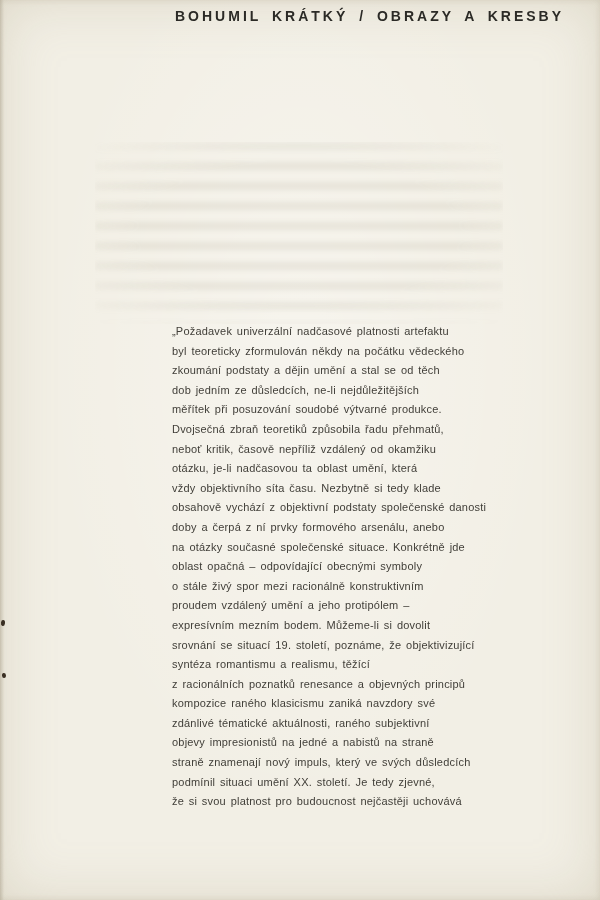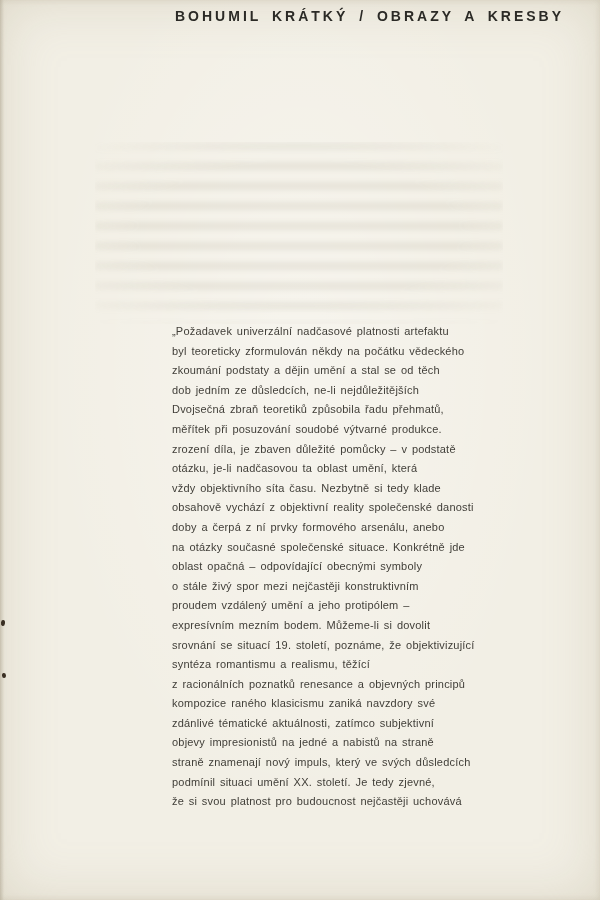--- a/index.html
+++ b/index.html
@@ -86,37 +86,37 @@
 
 <div class="page">
   <div class="left-edge-shade"></div>
   <div class="ghost"></div>
   <h1 class="header">BOHUMIL KRÁTKÝ / OBRAZY A KRESBY</h1>
   <div class="textblock">
       <div class="line">„Požadavek univerzální nadčasové platnosti artefaktu</div>
       <div class="line">byl teoreticky zformulován někdy na počátku vědeckého</div>
       <div class="line">zkoumání podstaty a dějin umění a stal se od těch</div>
       <div class="line">dob jedním ze důsledcích, ne-li nejdůležitějších</div>
+      <div class="line">měřítek při posuzování soudobé výtvarné produkce.</div>
       <div class="line">Dvojsečná zbraň teoretiků způsobila řadu přehmatů,</div>
-      <div class="line">měřítek při posuzování soudobé výtvarné produkce.</div>
-      <div class="line">zrození díla, je zbaven důležité pomůcky – v podstatě</div>
+      <div class="line">neboť kritik, časově nepříliž vzdálený od okamžiku</div>
       <div class="line">otázku, je-li nadčasovou ta oblast umění, která</div>
       <div class="line">vždy objektivního síta času. Nezbytně si tedy klade</div>
-      <div class="line">obsahově vychází z objektivní reality společenské danosti</div>
+      <div class="line">obsahově vychází z objektivní podstaty společenské danosti</div>
       <div class="line">doby a čerpá z ní prvky formového arsenálu, anebo</div>
       <div class="line">na otázky současné společenské situace. Konkrétně jde</div>
       <div class="line">oblast opačná – odpovídající obecnými symboly</div>
-      <div class="line">o stále živý spor mezi nejčastěji konstruktivním</div>
+      <div class="line">o stále živý spor mezi racionálně konstruktivním</div>
       <div class="line">proudem vzdálený umění a jeho protipólem –</div>
       <div class="line">expresívním mezním bodem. Můžeme-li si dovolit</div>
       <div class="line">srovnání se situací 19. století, poznáme, že objektivizující</div>
       <div class="line">syntéza romantismu a realismu, těžící</div>
       <div class="line">z racionálních poznatků renesance a objevných principů</div>
       <div class="line">kompozice raného klasicismu zaniká navzdory své</div>
-      <div class="line">zdánlivé tématické aktuálnosti, zatímco subjektivní</div>
+      <div class="line">zdánlivé tématické aktuálnosti, raného subjektivní</div>
       <div class="line">objevy impresionistů na jedné a nabistů na straně</div>
       <div class="line">straně znamenají nový impuls, který ve svých důsledcích</div>
       <div class="line">podmínil situaci umění XX. století. Je tedy zjevné,</div>
       <div class="line">že si svou platnost pro budoucnost nejčastěji uchovává</div>
     </div>
   <div class="binding-mark dot1"></div>
   <div class="binding-mark dot2"></div>
 </div>
 
 </body></html>

